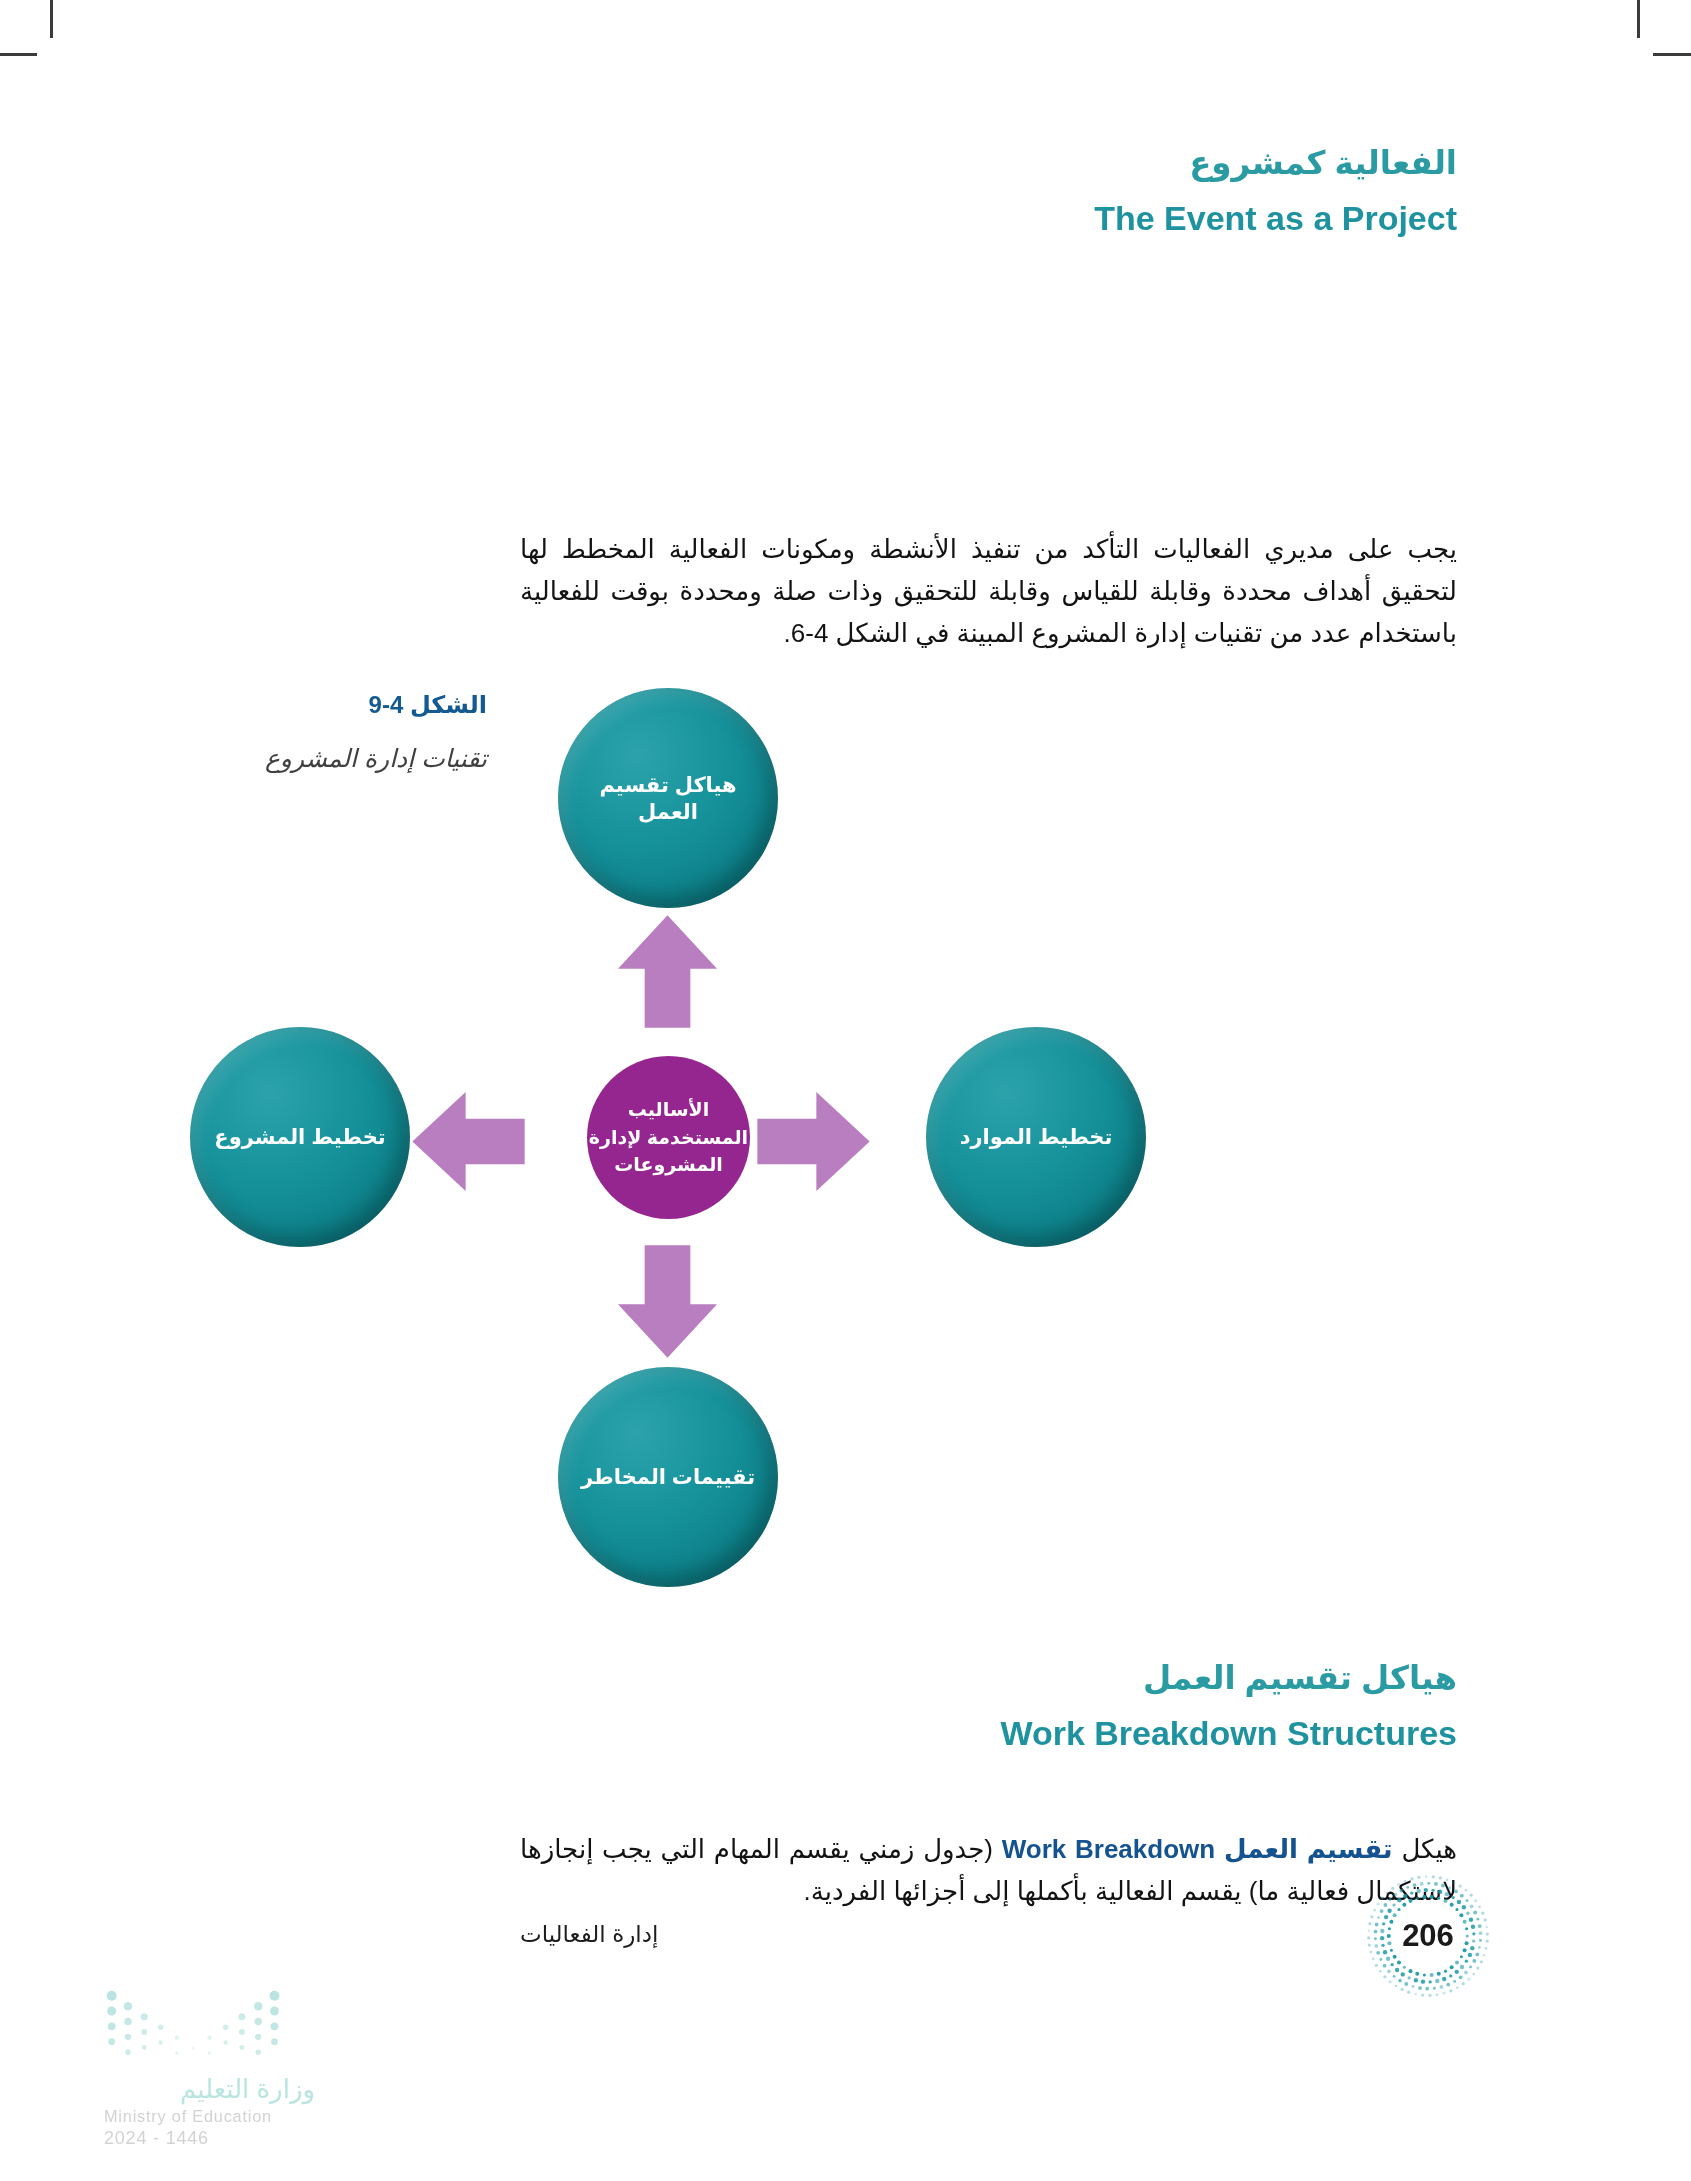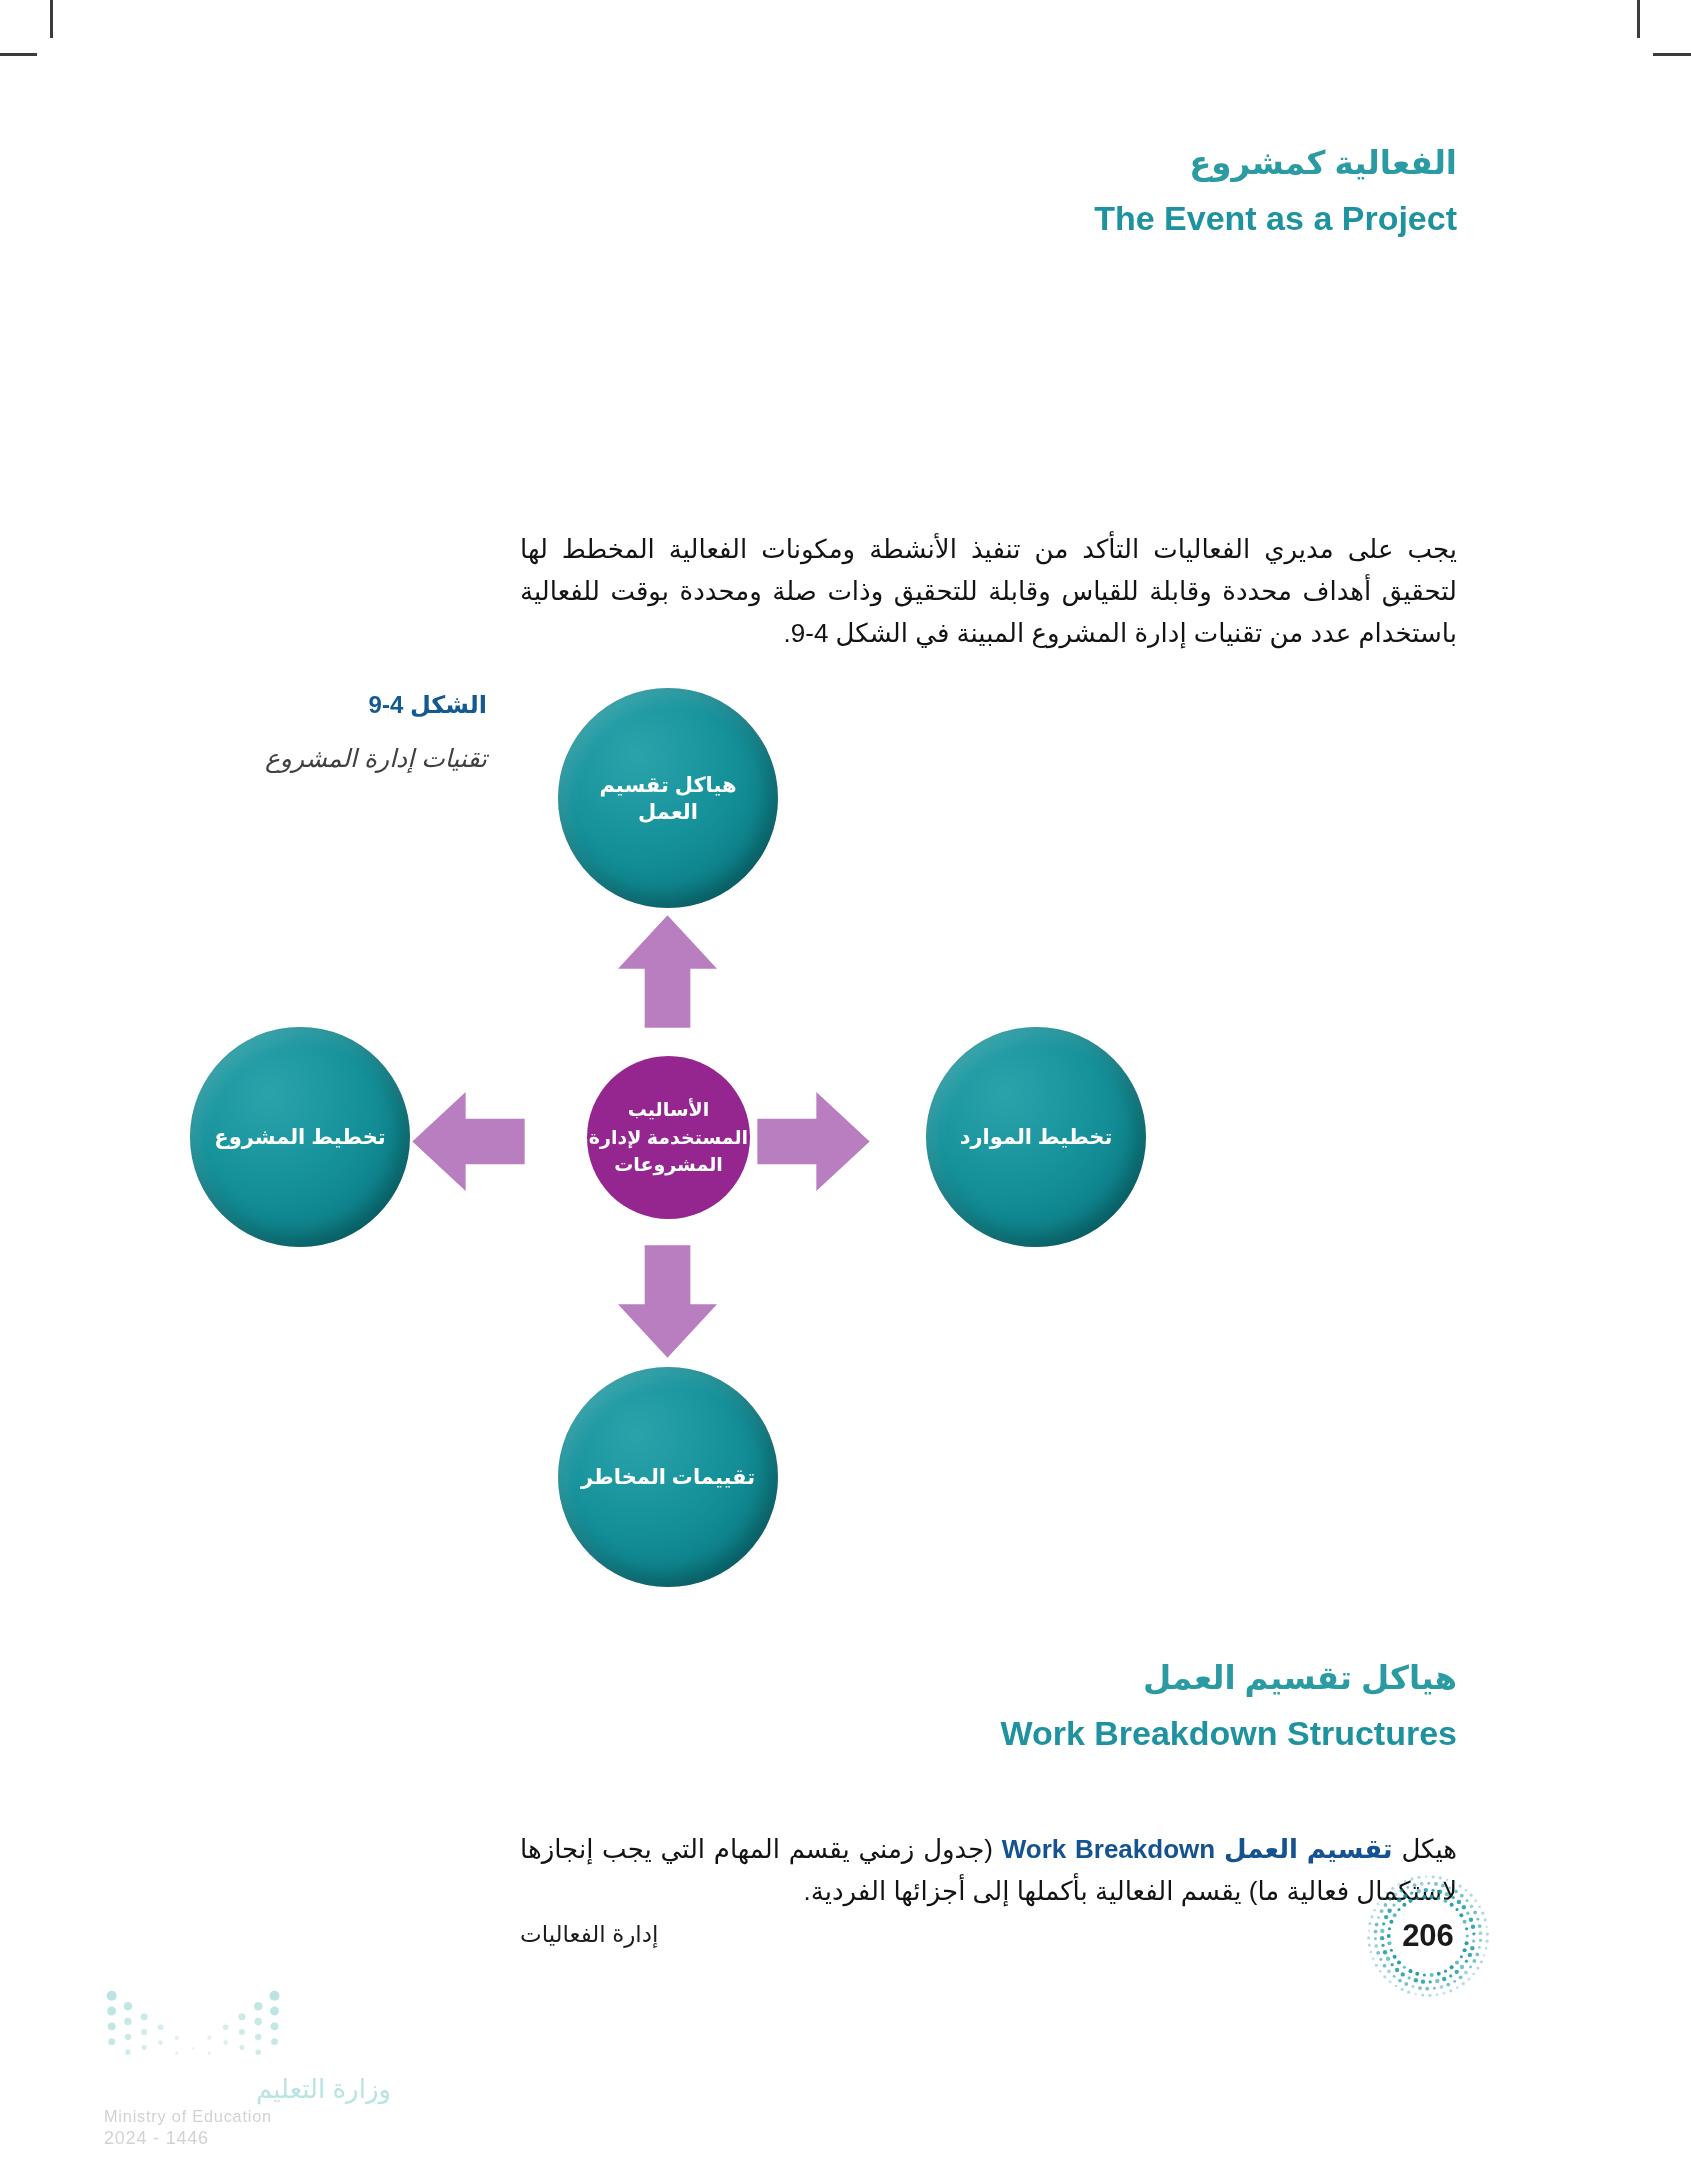--- a/index.html
+++ b/index.html
@@ -206,21 +206,21 @@
     width: 287px;
     text-align: left;
     direction: ltr;
   }
   #moe-logo .dots { margin-bottom: 13.4px; }
   #moe-logo .logo-ar {
     color: #b9e4e0;
     font-size: 26px;
     letter-spacing: 1.9px;
     direction: rtl;
-    text-align: right;
+    text-align: center;
     margin-bottom: 1.9px;
   }
   #moe-logo .logo-en {
     color: #d2d2d2;
     font-size: 16.3px;
     letter-spacing: 0.8px;
     margin-bottom: 1.9px;
   }
   #moe-logo .logo-year {
     color: #d2d2d2;
@@ -237,21 +237,21 @@
   <div class="crop h" style="left:0; top:53px;"></div>
   <div class="crop v" style="left:1638px; top:0;"></div>
   <div class="crop h" style="left:1654px; top:53px;"></div>
 
   <div id="header-block">
     <div class="heading-ar">الفعالية كمشروع</div>
     <div class="heading-en">The Event as a Project</div>
   </div>
 
 
-  <p id="intro-par-2" class="body-par last-right">يجب على مديري الفعاليات التأكد من تنفيذ الأنشطة ومكونات الفعالية المخطط لها لتحقيق أهداف محددة وقابلة للقياس وقابلة للتحقيق وذات صلة ومحددة بوقت للفعالية باستخدام عدد من تقنيات إدارة المشروع المبينة في الشكل 4-9.</p>
+  <p id="intro-par-2" class="body-par last-right">يجب على مديري الفعاليات التأكد من تنفيذ الأنشطة ومكونات الفعالية المخطط لها لتحقيق أهداف محددة وقابلة للقياس وقابلة للتحقيق وذات صلة ومحددة بوقت للفعالية باستخدام عدد من تقنيات إدارة المشروع المبينة في الشكل 4-6.</p>
 
   <div id="figure-caption">
     <div class="fig-label">الشكل 4-9</div>
     <div class="fig-sub">تقنيات إدارة المشروع</div>
   </div>
 
   <div id="diagram">
 
     <div class="node teal" id="node-top">
       <span>هياكل تقسيم العمل</span>

